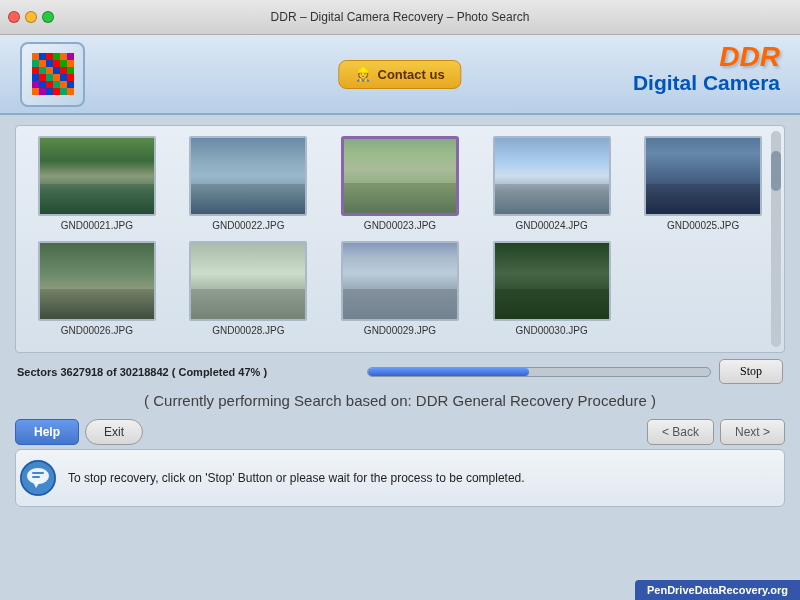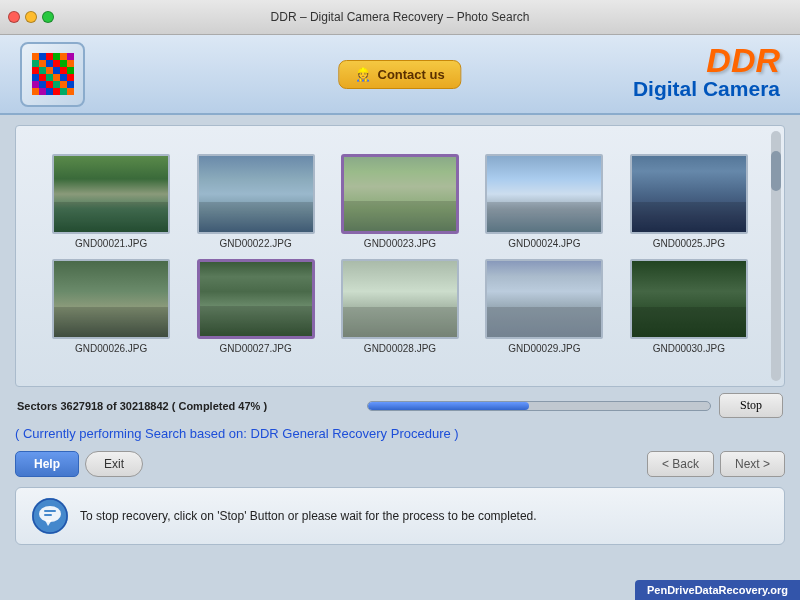--- a/index.html
+++ b/index.html
@@ -81,21 +81,21 @@
       align-items: center;
       gap: 6px;
     }
     .ddr-brand {
       position: absolute;
       right: 20px;
       top: 8px;
       text-align: right;
     }
     .ddr-title {
-      font-size: 34px;
+      font-size: 28px;
       font-weight: bold;
       color: #ff6600;
       line-height: 1;
       text-shadow: 2px 2px 3px rgba(0,0,0,0.2);
       font-style: italic;
     }
     .ddr-subtitle {
       font-size: 21px;
       color: #0055bb;
       font-weight: bold;
@@ -106,22 +106,22 @@
     .main {
       background: #c8d4e0;
       padding: 10px 15px;
     }
 
     
     .photo-grid-container {
       background: linear-gradient(to bottom, #e8eef5, #d5e0ea);
       border: 1px solid #aabbcc;
       border-radius: 4px;
-      padding: 28px;
-      height: 262px;
+      padding: 10px;
+      height: 228px;
       overflow: hidden;
       position: relative;
     }
 
     .photo-grid {
       display: grid;
       grid-template-columns: repeat(5, 1fr);
       gap: 10px;
     }
 
@@ -229,23 +229,24 @@
       border-radius: 5px;
       padding: 4px 20px;
       font-size: 12px;
       cursor: pointer;
       white-space: nowrap;
       font-family: Liberation Serif, serif;
     }
 
     
     .status-message {
-      font-size: 13px;
-      color: #1d4ed8;
+      font-size: 15px;
+      color: #404040;
       padding: 2px 0 6px;
+      text-align: center;
     }
 
     
     .nav-buttons {
       display: flex;
       align-items: center;
       gap: 6px;
       padding: 4px 0;
     }
     .nav-btn {
@@ -285,25 +286,24 @@
       font-size: 12px;
       cursor: pointer;
       color: #555;
     }
 
     
     .info-box {
       background: linear-gradient(to bottom, #f0f4f8, #e0e8f0);
       border: 1px solid #aabbcc;
       border-radius: 6px;
-      padding: 10px 16px;
+      padding: 10px 4px;
       display: flex;
       align-items: center;
       gap: 12px;
-      margin-top: 6px;
     }
     .info-icon {
       width: 36px; height: 36px;
       background: #4488cc;
       border-radius: 50%;
       display: flex;
       align-items: center;
       justify-content: center;
       color: white;
       font-size: 18px;
@@ -428,24 +428,20 @@
       <div class="photo-item">
         <div class="photo-thumb photo-gnd25"></div>
         <span class="photo-label">GND00025.JPG</span>
       </div>
 
       <div class="photo-item">
         <div class="photo-thumb photo-gnd26"></div>
         <span class="photo-label">GND00026.JPG</span>
       </div>
       <div class="photo-item">
-        <div class="photo-thumb photo-gnd27 selected2"></div>
-        <span class="photo-label">GND00027.JPG</span>
-      </div>
-      <div class="photo-item">
         <div class="photo-thumb photo-gnd28"></div>
         <span class="photo-label">GND00028.JPG</span>
       </div>
       <div class="photo-item">
         <div class="photo-thumb photo-gnd29"></div>
         <span class="photo-label">GND00029.JPG</span>
       </div>
       <div class="photo-item">
         <div class="photo-thumb photo-gnd30"></div>
         <span class="photo-label">GND00030.JPG</span>

